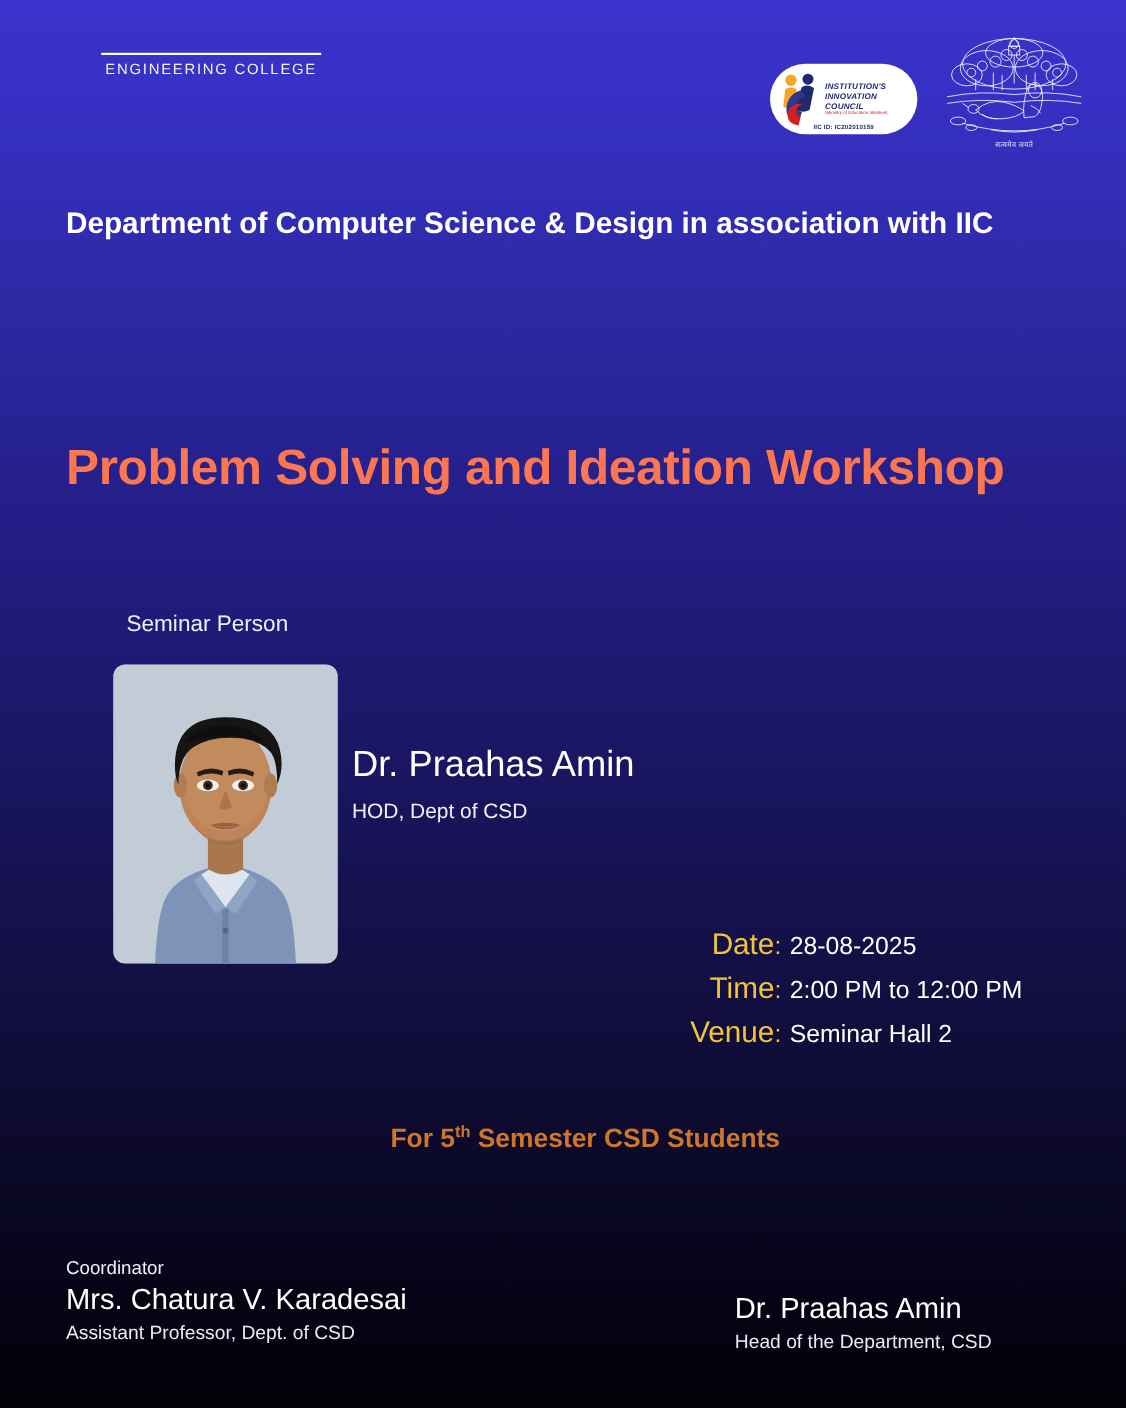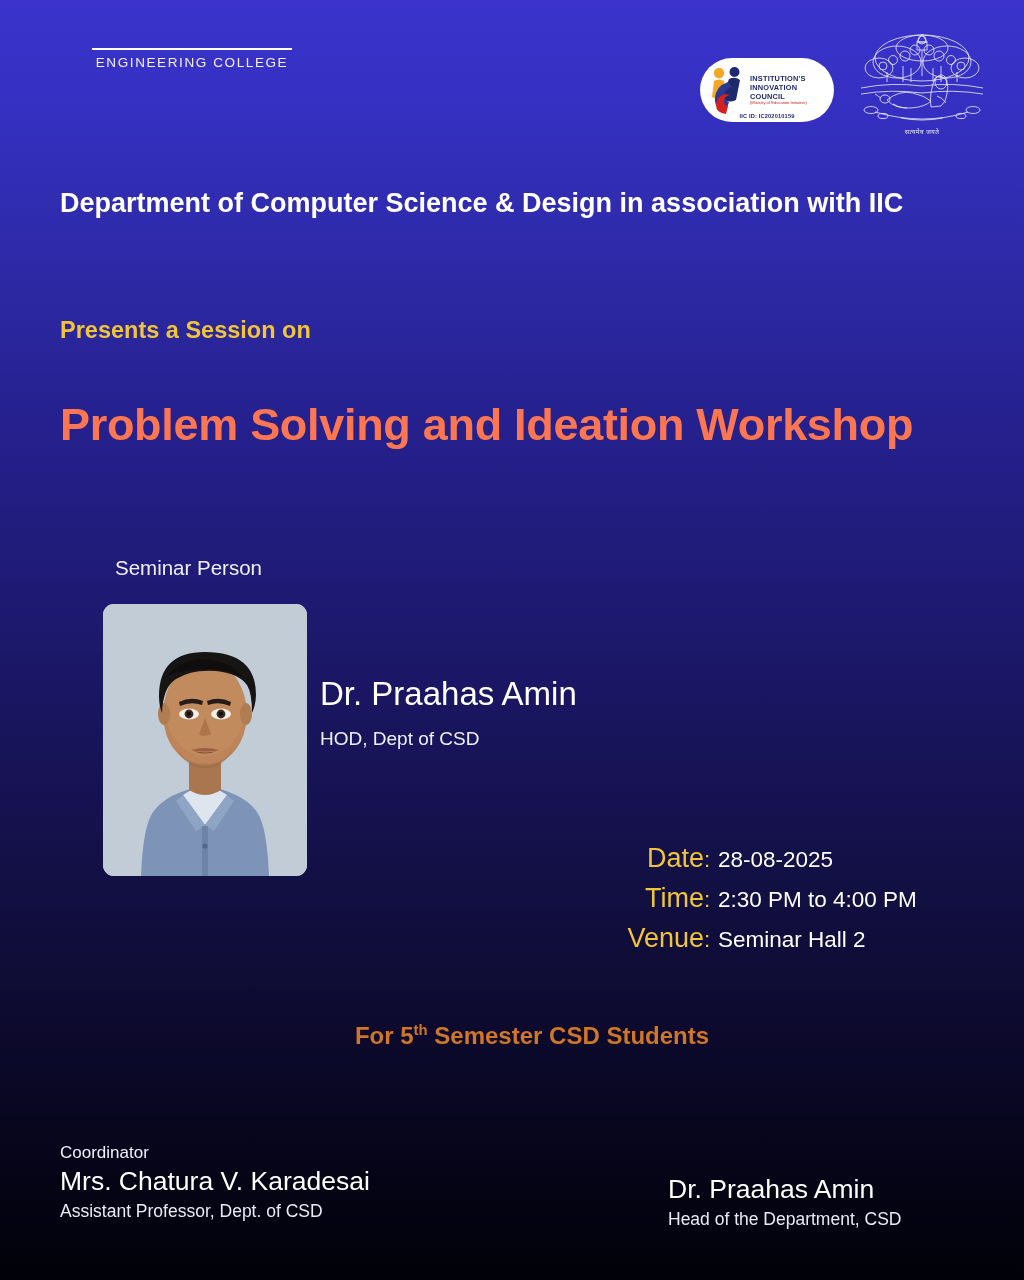--- a/index.html
+++ b/index.html
@@ -54,21 +54,21 @@
   .iic-logo {
     position:absolute; left:700px; top:58px;
     width:134px; height:64px;
     background:#ffffff; border-radius:32px;
     display:flex; align-items:center; overflow:hidden;
   }
   .iic-mark { width:42px; height:52px; flex:0 0 42px; margin-left:6px; }
   .iic-text { margin-left:2px; }
   .iic-line {
     font-size:7.4px; font-weight:bold; color:#1f2a6e;
-    letter-spacing:.2px; line-height:1.22; white-space:nowrap;
+    letter-spacing:.2px; line-height:1.22; white-space:nowrap;font-style:italic;
   }
   .iic-min {
     font-size:4.1px; color:#cc2020; line-height:1.2;
     white-space:nowrap; margin-top:.5px;
   }
   .iic-id {
     position:absolute; bottom:3px; left:0; right:0; text-align:center;
     font-size:5.6px; font-weight:bold; color:#1f2a6e; letter-spacing:.2px;
   }
 
@@ -224,21 +224,20 @@
           <ellipse cx="104" cy="90" rx="5" ry="2.6"></ellipse>
           <path d="M44 92 q21 4 42 0"></path>
         </g>
       </svg>
       <div class="moe-motto">सत्यमेव जयते</div>
     </div>
   </div>
 
   <div class="dept-heading">Department of Computer Science &amp; Design in association with IIC</div>
 
-  <div class="presents">Presents a Session on</div>
 
   <div class="event-title">Problem Solving and Ideation Workshop</div>
 
   <div class="rp-label">Seminar Person</div>
 
   <div class="rp-photo">
     <svg viewBox="0 0 204 272" preserveAspectRatio="xMidYMid slice">
       <rect width="204" height="272" fill="#c2ccd7"></rect>
 
       <path d="M102 182 q-38 6 -52 26 q-10 14 -12 64 h128 q-2 -50 -12 -64 q-14 -20 -52 -26 z" fill="#7d94b8"></path>
@@ -283,21 +282,21 @@
 
   <div class="details">
     <div class="det-row">
       <span class="det-label">Date</span>
       <span class="det-colon">:</span>
       <span class="det-value">28-08-2025</span>
     </div>
     <div class="det-row">
       <span class="det-label">Time</span>
       <span class="det-colon">:</span>
-      <span class="det-value">2:30 PM to 4:00 PM</span>
+      <span class="det-value">2:00 PM to 12:00 PM</span>
     </div>
     <div class="det-row">
       <span class="det-label">Venue</span>
       <span class="det-colon">:</span>
       <span class="det-value">Seminar Hall 2</span>
     </div>
   </div>
 
   <div class="audience">
     <span>For 5</span><sup>th</sup><span> Semester CSD Students</span>

